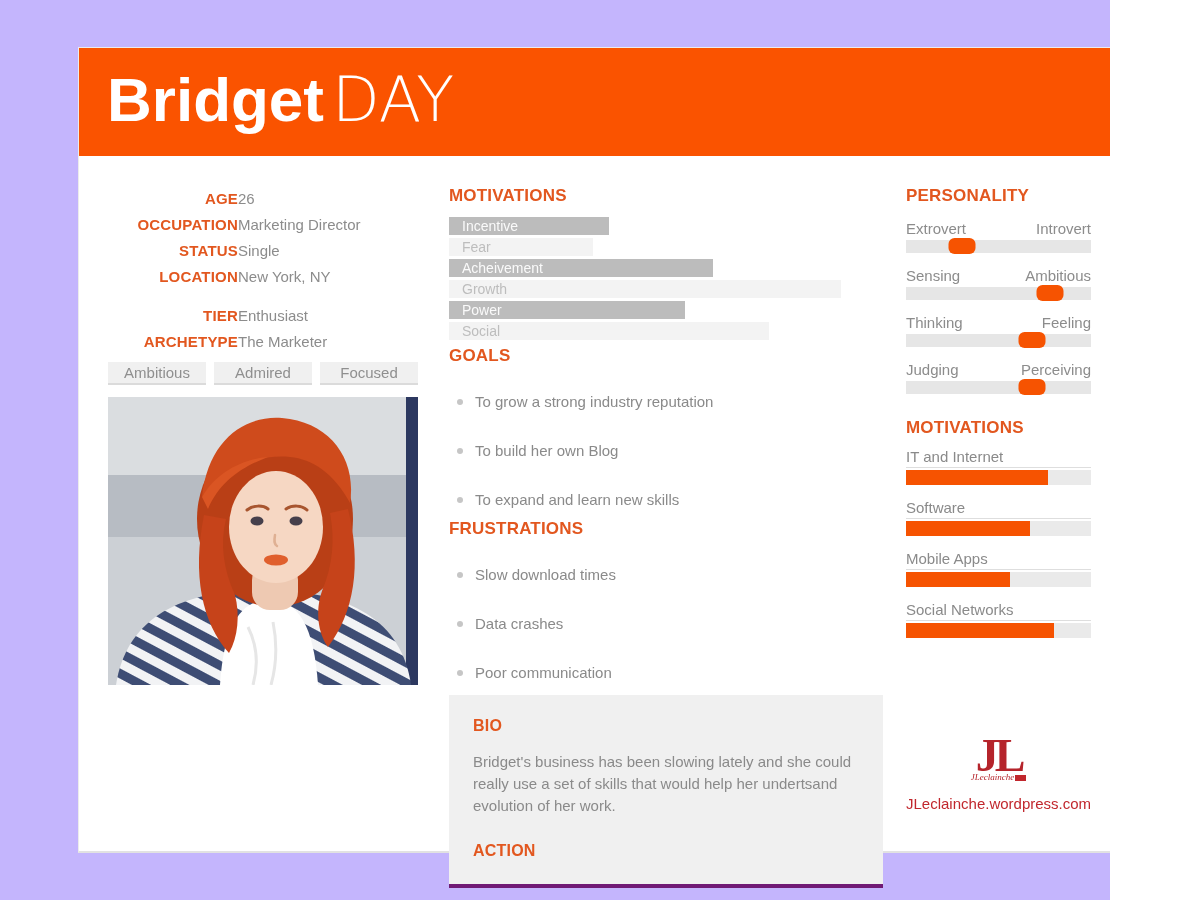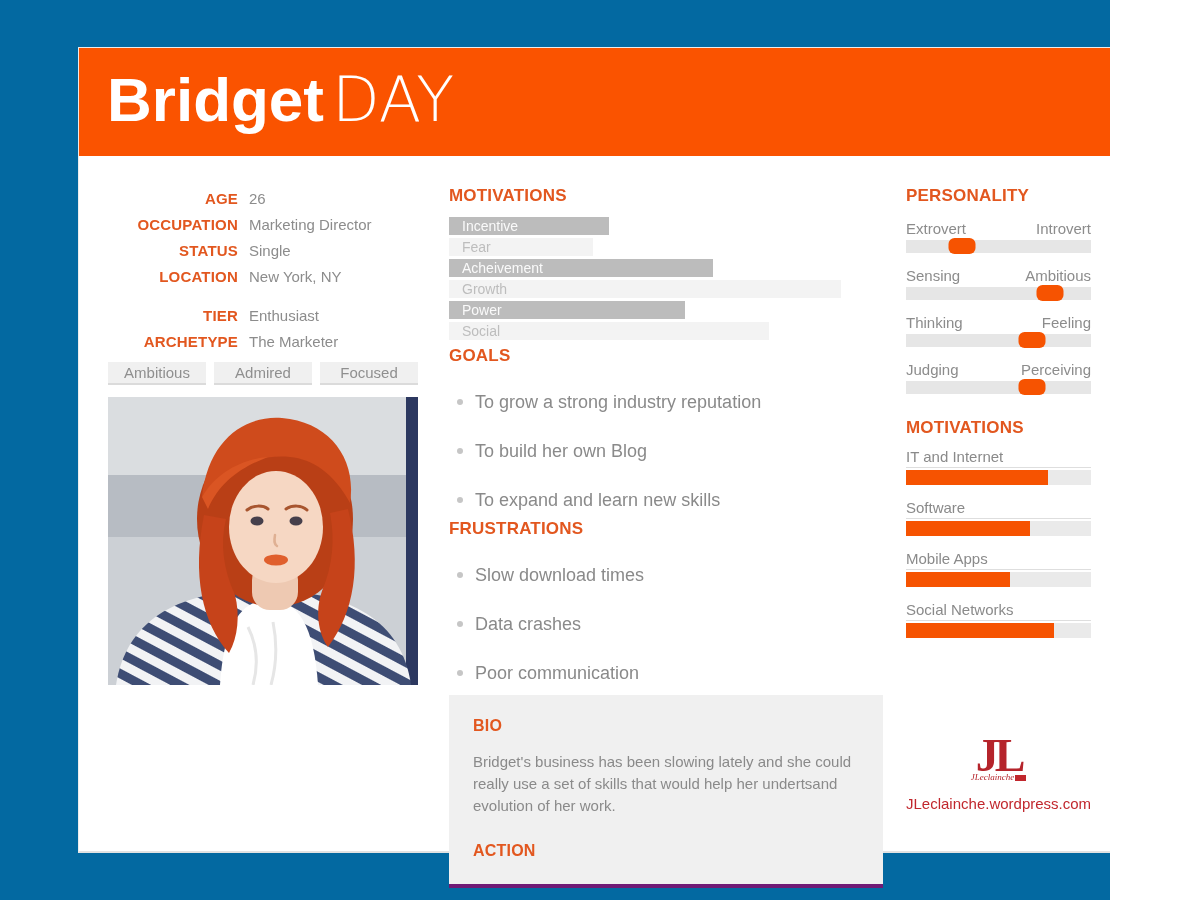--- a/index.html
+++ b/index.html
@@ -1,35 +1,35 @@
 <!DOCTYPE html>
 <html><head>
 <meta charset="utf-8">
 <style>
   * { margin:0; padding:0; box-sizing:border-box; }
   html,body { width:1200px; height:900px; background:#ffffff; font-family:"Liberation Sans", sans-serif; }
-  .canvas { position:relative; width:1110px; height:900px; background:#0369a1; overflow:hidden; }
+  .canvas { position:relative; width:1110px; height:900px; background:#c4b5fd; overflow:hidden; }
   .card { position:absolute; left:78px; top:47px; width:1044px; height:806px; background:#ffffff;
           border:1px solid #ececec; border-bottom:2px solid #e2e2e2; }
 
   
   .header { position:absolute; left:0; top:0; width:100%; height:108px; background:#FA5300; }
   .header .name { position:absolute; left:28px; top:0; line-height:104px; font-size:62px; color:#ffffff; white-space:nowrap; }
   .header .first { font-weight:bold; }
   .header .last { font-weight:200; font-family:"DejaVu Sans","Liberation Sans",sans-serif; margin-left:8px; }
 
   
   .col-left  { position:absolute; left:29px;  top:138px; width:310px; }
   .col-mid   { position:absolute; left:370px; top:138px; width:434px; }
   .col-right { position:absolute; left:827px; top:138px; width:185px; height:648px; }
 
   
   .demo-row { display:flex; line-height:26px; font-size:15px; }
   .demo-row.gap { margin-top:13px; }
-  .demo-label { width:130px; text-align:right; color:#E2571F; font-weight:bold; margin-right:11px; letter-spacing:0.2px; }
+  .demo-label { width:130px; text-align:right; color:#E2571F; font-weight:bold; letter-spacing:0.2px; }
   .demo-value { color:#8c8c8c; }
 
   
   .tags { display:flex; gap:8px; margin-top:7px; }
   .tag { flex:1; height:23px; line-height:22px; text-align:center; background:#f0f0f0;
          border-bottom:2px solid #dbdbdb; color:#8f8f8f; font-size:15px; }
 
   
   .photo { margin-top:12px; width:310px; height:288px; display:block; }
   .quote-box { width:310px; height:142px; background:#FA5300; display:flex; align-items:center; justify-content:center;
@@ -40,21 +40,21 @@
   .sec-title { color:#E2571F; font-weight:bold; font-size:17px; letter-spacing:0.2px; }
 
   
   .m-bars { margin-top:11px; width:400px; }
   .m-bar { height:18px; line-height:18px; font-size:14px; padding-left:13px; margin-bottom:3px; white-space:nowrap; overflow:hidden; }
   .m-bar.dark  { background:#bcbcbc; color:#fafafa; }
   .m-bar.light { background:#f3f3f3; color:#bdbdbd; }
 
   
   .blist { list-style:none; margin-top:8px; }
-  .blist li { position:relative; padding-left:26px; color:#8a8a8a; font-size:18px; line-height:26px;margin-top:23px; }
+  .blist li { position:relative; padding-left:26px; color:#8a8a8a; font-size:15px; line-height:26px;margin-top:23px; }
   .blist li::before { content:""; position:absolute; left:8px; top:10px; width:6px; height:6px; border-radius:50%; background:#c6c6c6; }
   .mt { margin-top:6px; }
 
   
   .bio-box { margin-top:9px; background:#f0f0f0; border-bottom:4px solid #701a75; padding:22px 24px 24px 24px; }
   .bio-box .sec-title { font-size:16px; }
   .bio-text { margin-top:16px; color:#8a8a8a; font-size:15px; line-height:1.45; }
   .action-title { margin-top:26px; }
   .action-lines { margin-top:14px; color:#8a8a8a; font-size:15px; line-height:1.4; }
 

